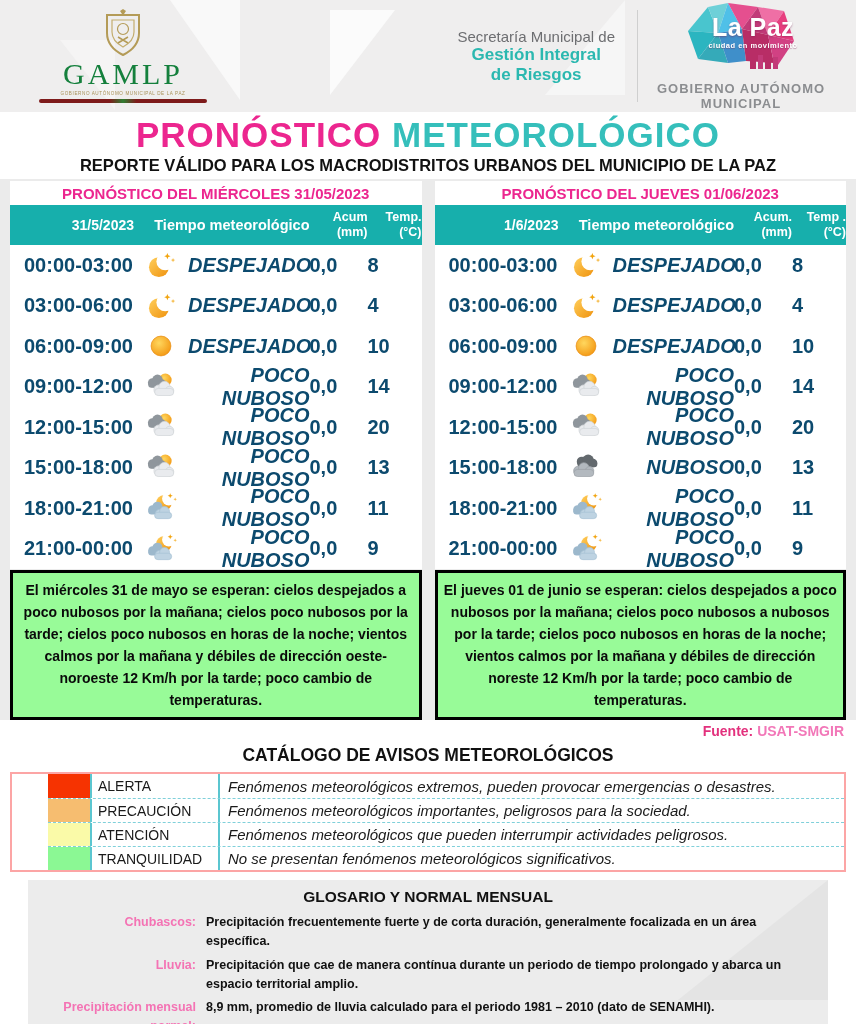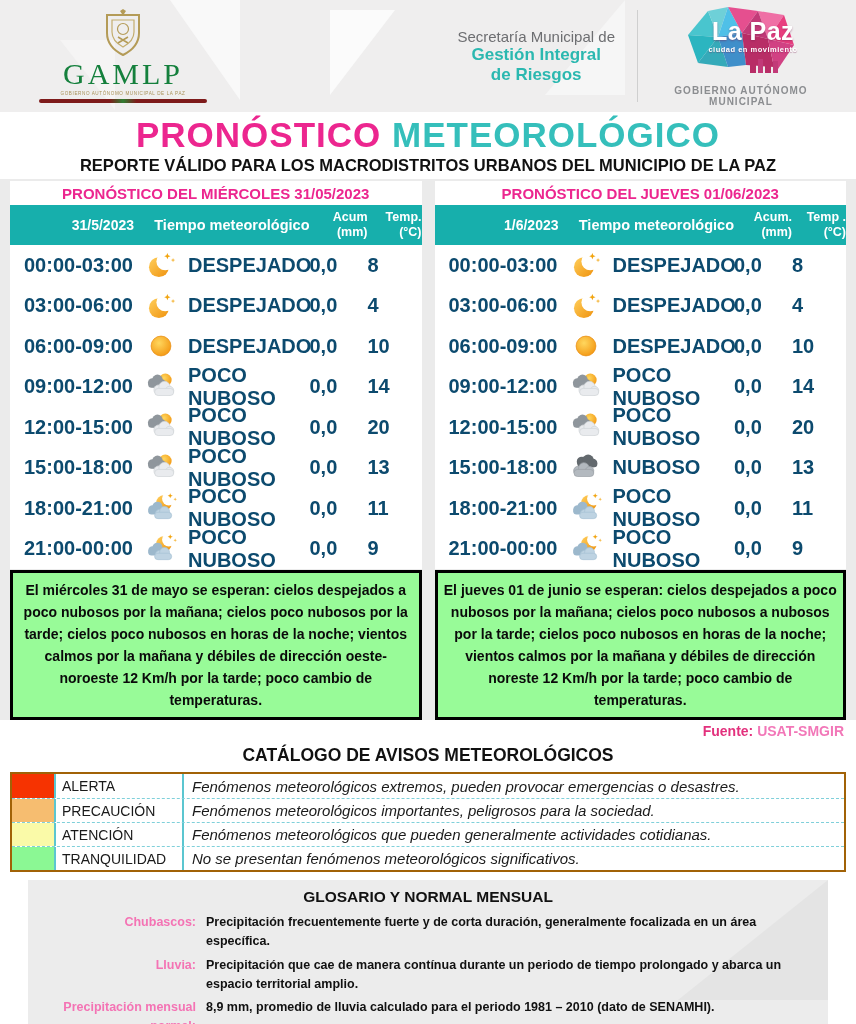--- a/index.html
+++ b/index.html
@@ -33,37 +33,37 @@
   .divider-v { width:1px; height:92px; background:#cfcfcf; margin:0 14px 0 8px; position:relative; z-index:2; }
 
   .lapaz-block { position:relative; z-index:2; width:178px; margin-right:26px; text-align:center; }
   .lapaz-art { position:relative; width:150px; height:76px; margin:0 auto; }
   .lapaz-art svg { position:absolute; left:0; top:0; }
   .lapaz-texts { position:absolute; left:12px; top:14px; width:100%; text-align:center; z-index:3; }
   .lapaz-title { color:#fff; font-weight:800; font-size:25px; line-height:1;
                  text-shadow:0 1px 2px rgba(120,30,80,.45); letter-spacing:.5px; }
   .lapaz-tagline { color:#fff; font-weight:700; font-size:7.5px; letter-spacing:.5px;
                    text-shadow:0 1px 1px rgba(120,30,80,.4); margin-top:1px; }
-  .lapaz-sub { font-size:10px; color:#8b8d90; letter-spacing:1px; margin-top:4px; font-weight:700; }
+  .lapaz-sub { font-size:13px; color:#8b8d90; letter-spacing:1px; margin-top:4px; font-weight:700; }
 
   
   .main-title { text-align:center; padding-top:5px; font-size:35px; font-weight:800; letter-spacing:1px; line-height:1.05; }
   .t-pink { color:#ec268f; }
   .t-teal { color:#35bfbb; }
   .subtitle { text-align:center; font-size:16.5px; font-weight:700; color:#111; padding:2px 0 4px; }
 
   
   .forecast-section { display:flex; gap:13px; padding:2px 10px 0; background:#ebebeb; }
   .forecast-col { flex:1; display:flex; flex-direction:column; min-width:0; }
   .table-card { background:#fff; }
   .card-title { color:#ec268f; font-weight:700; font-size:15px; text-align:center; padding:4px 0 3px; }
   .thead { display:flex; background:#17afac; color:#fff; height:40px; align-items:center; text-align:right; }
   .c-time { width:124px; flex-shrink:0; }
   .c-icon { width:54px; flex-shrink:0; display:flex; justify-content:center; align-items:center; }
-  .c-cond { flex:1; text-align:left; min-width:0; }
+  .c-cond { flex:1; text-align:right; min-width:0;font-style:italic; }
   .c-weather { flex:1; min-width:0; }
   .c-acum { width:58px; flex-shrink:0; }
   .c-temp { width:54px; flex-shrink:0; }
   .h-date { font-weight:700; font-size:14px; }
   .h-weather { font-weight:700; font-size:14.5px; }
   .h-two { font-weight:700; font-size:12.5px; line-height:1.2; }
   .trow { display:flex; align-items:center; height:40.5px; color:#0c4a6e; font-weight:700; font-size:20px; background:#fff; }
   .time-cell { display:flex; justify-content:space-between; padding:0 12px 0 14px; }
   .wicon { width:36px; height:34px; }
 
@@ -71,21 +71,21 @@
                  display:flex; align-items:center; justify-content:center; padding:6px 5px; }
   .summary-text { font-weight:700; font-size:14px; line-height:1.58; text-align:center; color:#0a0a0a; }
 
   .fuente { text-align:right; padding:3px 12px 2px; background:#fff; font-size:14px; font-weight:700; }
   .fuente .f-label { color:#e3317d; }
   .fuente .f-value { color:#f277b8; }
 
   
   .catalog { background:#fff; padding:0 10px; }
   .catalog-title { text-align:center; font-size:17.5px; font-weight:700; color:#111; padding:4px 0 6px; }
-  .catalog-table { border:2px solid #a16207; background:#fff; }
+  .catalog-table { border:2px solid #fca5a5; background:#fff;padding-left:36px; }
   .cat-row { display:flex; height:24px; }
   .cat-row + .cat-row { border-top:1px dashed #7fd0da; }
   .cat-swatch { width:44px; flex-shrink:0; border-right:2px solid #5bc6d0; }
   .cat-label { width:128px; flex-shrink:0; border-right:2px solid #5bc6d0; display:flex; align-items:center;
                padding-left:6px; font-size:14px; color:#1a1a1a; }
   .cat-desc { flex:1; display:flex; align-items:center; padding-left:8px; font-style:italic;
               font-size:15px; color:#1a1a1a; }
 
   
   .glossary { position:relative; background:#ececec; margin:8px 28px 0 28px; padding:6px 8px 8px; overflow:hidden; }
@@ -539,21 +539,21 @@
           <div class="cat-desc">Fenómenos meteorológicos extremos, pueden provocar emergencias o desastres.</div>
         </div>
         <div class="cat-row">
           <div class="cat-swatch" style="background: rgb(246, 189, 112);"></div>
           <div class="cat-label">PRECAUCIÓN</div>
           <div class="cat-desc">Fenómenos meteorológicos importantes, peligrosos para la sociedad.</div>
         </div>
         <div class="cat-row">
           <div class="cat-swatch" style="background: rgb(250, 250, 168);"></div>
           <div class="cat-label">ATENCIÓN</div>
-          <div class="cat-desc">Fenómenos meteorológicos que pueden generalmente actividades cotidianas.</div>
+          <div class="cat-desc">Fenómenos meteorológicos que pueden interrumpir actividades peligrosos.</div>
         </div>
         <div class="cat-row">
           <div class="cat-swatch" style="background: rgb(139, 248, 148);"></div>
           <div class="cat-label">TRANQUILIDAD</div>
           <div class="cat-desc">No se presentan fenómenos meteorológicos significativos.</div>
         </div>
       </div>
   </section>
 
   <section class="glossary">

